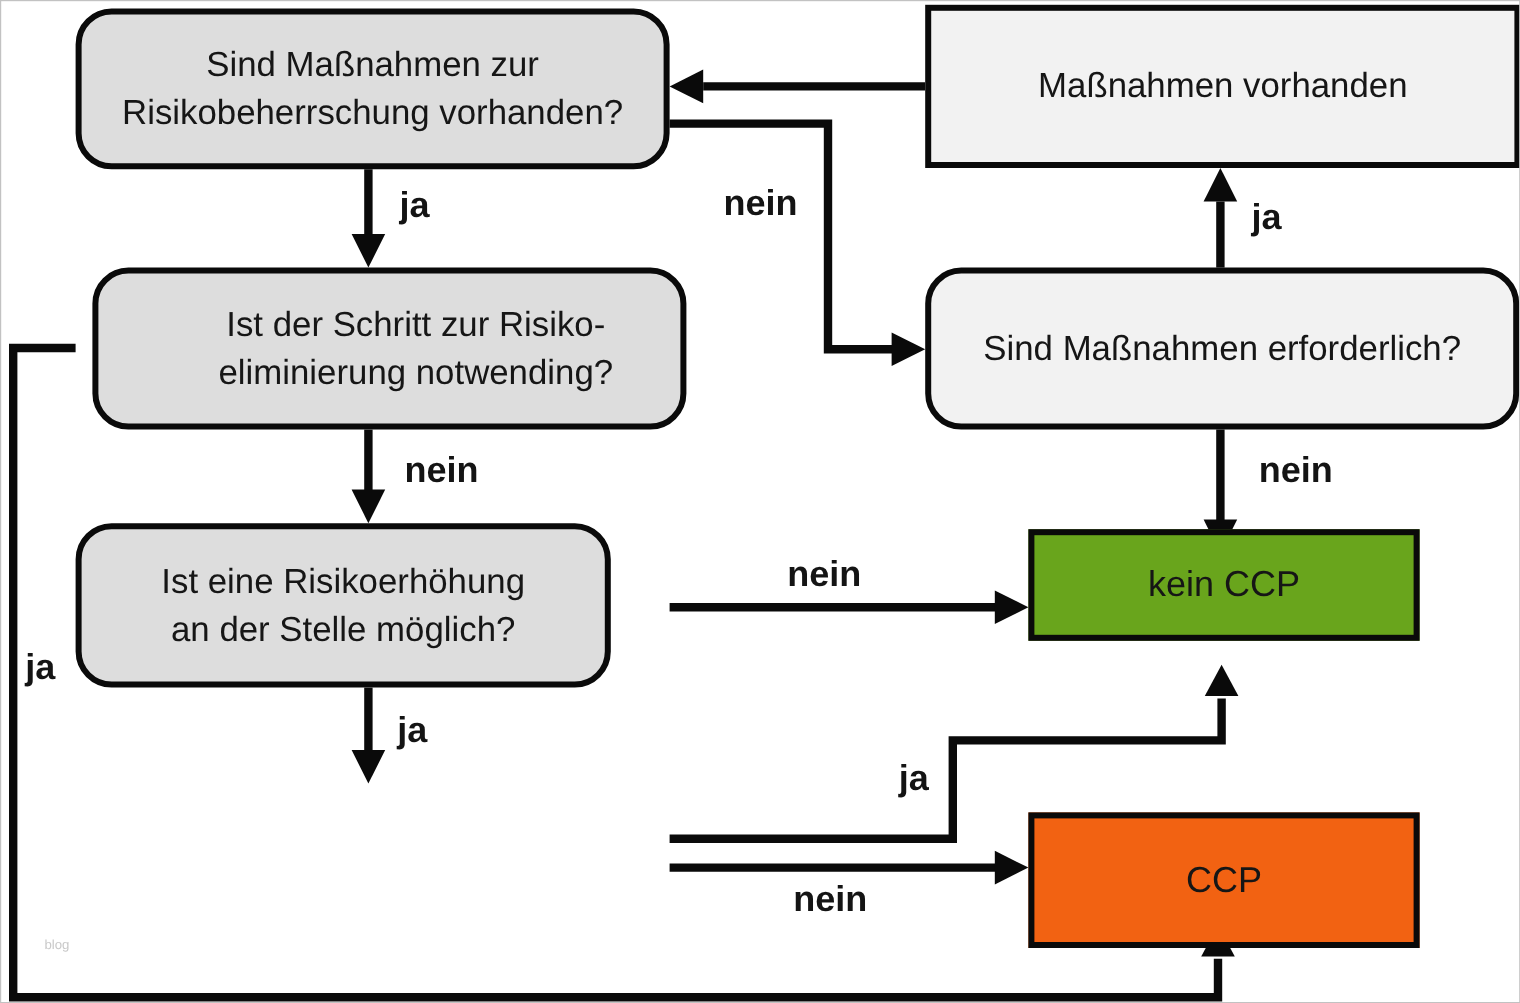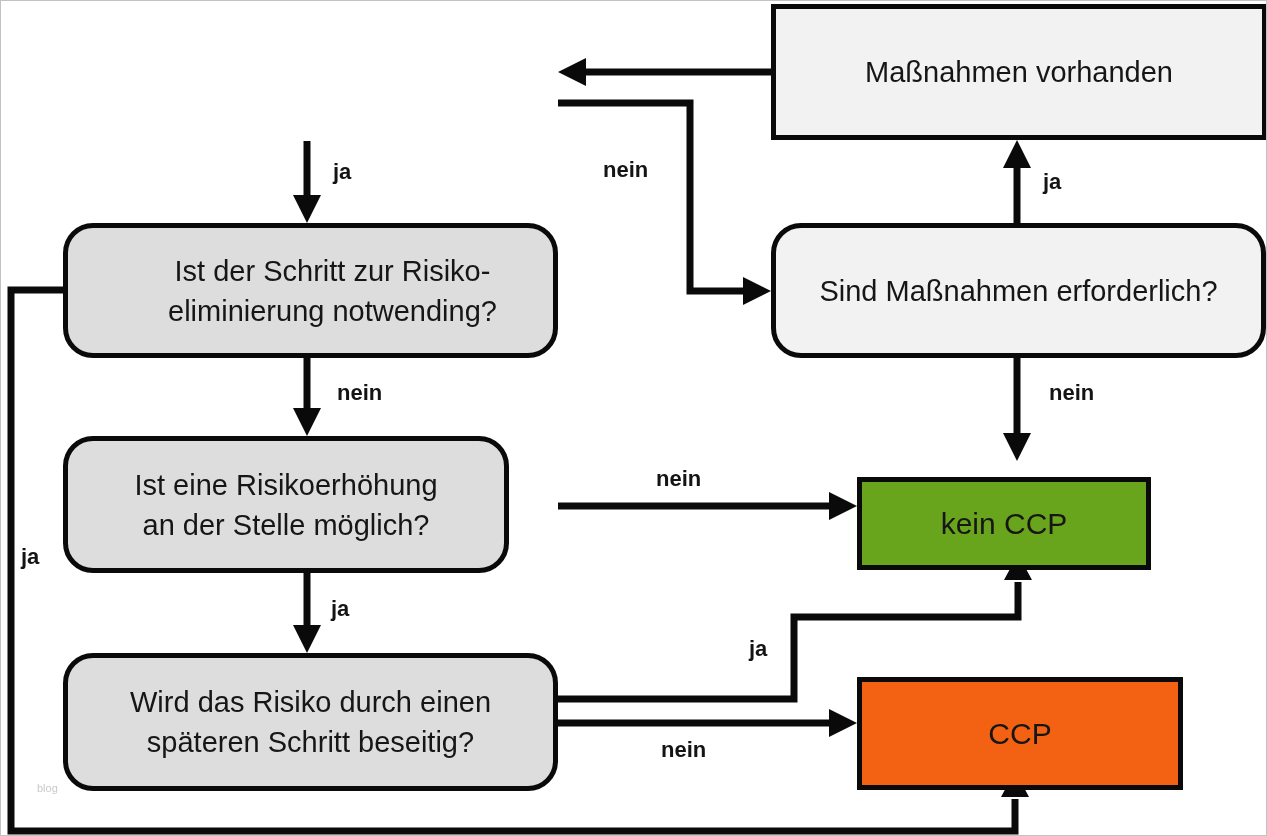--- a/index.html
+++ b/index.html
@@ -23,34 +23,34 @@
     color:#161616;
     font-size:29px;line-height:40px;
     white-space:pre-line;
   }
   .decision{background:var(--c-decision_fill,#ddd);border-radius:30px;}
   .action{background:var(--c-action_fill,#f2f2f2);}
   .action.rounded{border-radius:30px;}
   .result{font-size:30px;}
   .edge-label{
     position:absolute;
-    font-size:22px;font-weight:700;color:#141414;
+    font-size:30px;font-weight:700;color:#141414;
     line-height:32px;
   }
   .watermark{
     position:absolute;left:36px;top:781px;
     font-size:11px;color:#c9c9c9;font-weight:400;
   }
   
   #n-q1{left:62px;top:6px;width:495px;height:134px;}
   #n-impl{left:770px;top:3px;width:496px;height:136px;}
-  #n-q2{left:62px;top:222px;width:495px;height:135px;padding-left:44px;}
+  #n-q2{left:76px;top:222px;width:495px;height:135px;padding-left:44px;}
   #n-req{left:770px;top:222px;width:495px;height:135px;}
   #n-q3{left:62px;top:435px;width:446px;height:137px;}
-  #n-keinccp{left:856px;top:476px;width:294px;height:93px;background:var(--c-kein_ccp_fill,#69a51c);}
+  #n-keinccp{left:856px;top:440px;width:326px;height:93px;background:var(--c-kein_ccp_fill,#69a51c);}
   #n-q4{left:62px;top:652px;width:495px;height:138px;}
   #n-ccp{left:856px;top:676px;width:326px;height:113px;background:var(--c-ccp_fill,#f26212);}
   
   #l-vja{left:332px;top:155px;}
   #l-vnein{left:602px;top:153px;}
   #l-enein{left:336px;top:376px;}
   #l-eja{left:20px;top:540px;}
   #l-rja{left:330px;top:592px;}
   #l-rnein{left:655px;top:462px;}
   #l-fja{left:1042px;top:165px;}
@@ -92,35 +92,35 @@
     <path d="M306 572 V626"></path>
     <polygon points="292,624 320,624 306,652"></polygon>
 
     <path d="M557 698 H793 V616 H1017 V581"></path>
     <polygon points="1003,579 1031,579 1017,553"></polygon>
 
     <path d="M557 722 H830"></path>
     <polygon points="828,708 828,736 856,722"></polygon>
   </svg>
 
+  <div class="node decision" id="n-q1">Sind Maßnahmen zur
+Risikobeherrschung vorhanden?</div>
 
   <div class="node action" id="n-impl">Maßnahmen vorhanden</div>
 
   <div class="node decision" id="n-q2">Ist der Schritt zur Risiko-
 eliminierung notwending?</div>
 
   <div class="node action rounded" id="n-req">Sind Maßnahmen erforderlich?</div>
 
   <div class="node decision" id="n-q3">Ist eine Risikoerhöhung
 an der Stelle möglich?</div>
 
   <div class="node result" id="n-keinccp">kein CCP</div>
 
-  <div class="node decision" id="n-q4">Wird das Risiko durch einen
-späteren Schritt beseitig?</div>
 
   <div class="node result" id="n-ccp">CCP</div>
 
   <span class="edge-label" id="l-vja">ja</span>
   <span class="edge-label" id="l-vnein">nein</span>
   <span class="edge-label" id="l-enein">nein</span>
   <span class="edge-label" id="l-eja">ja</span>
   <span class="edge-label" id="l-rja">ja</span>
   <span class="edge-label" id="l-rnein">nein</span>
   <span class="edge-label" id="l-fja">ja</span>

